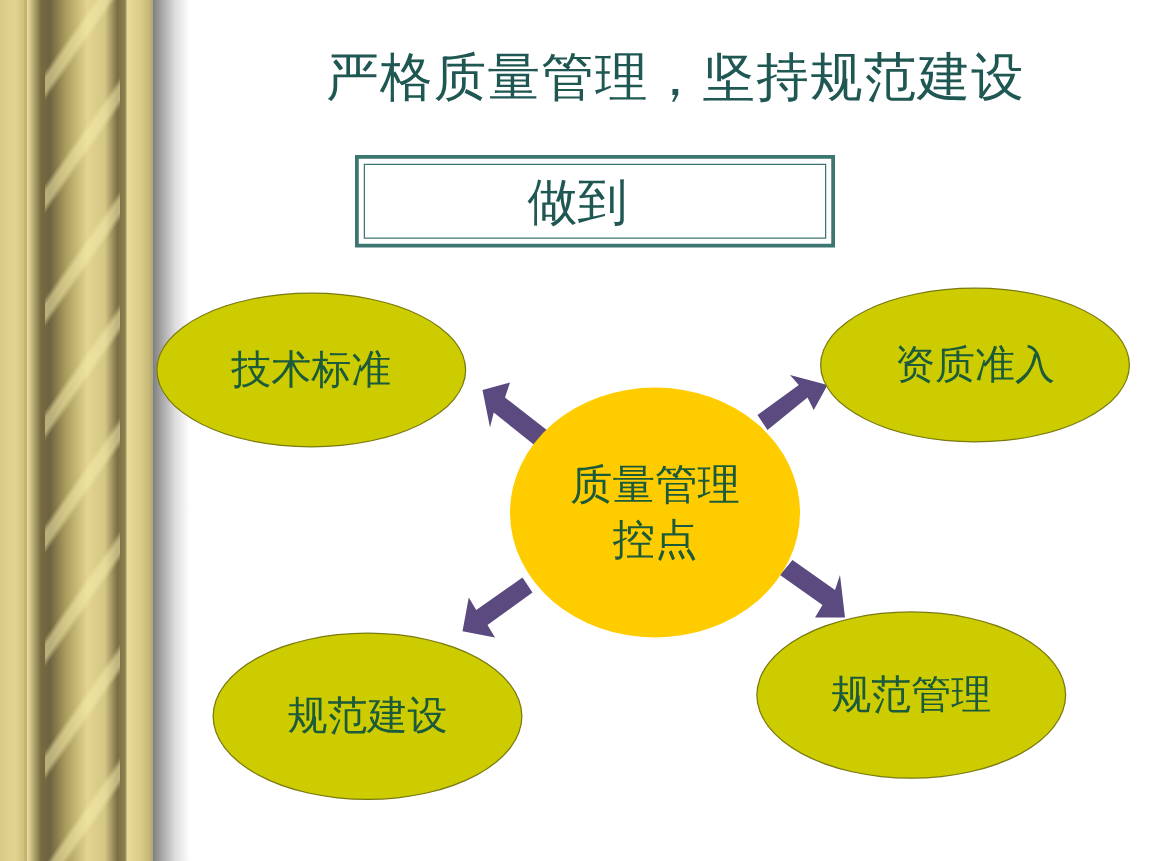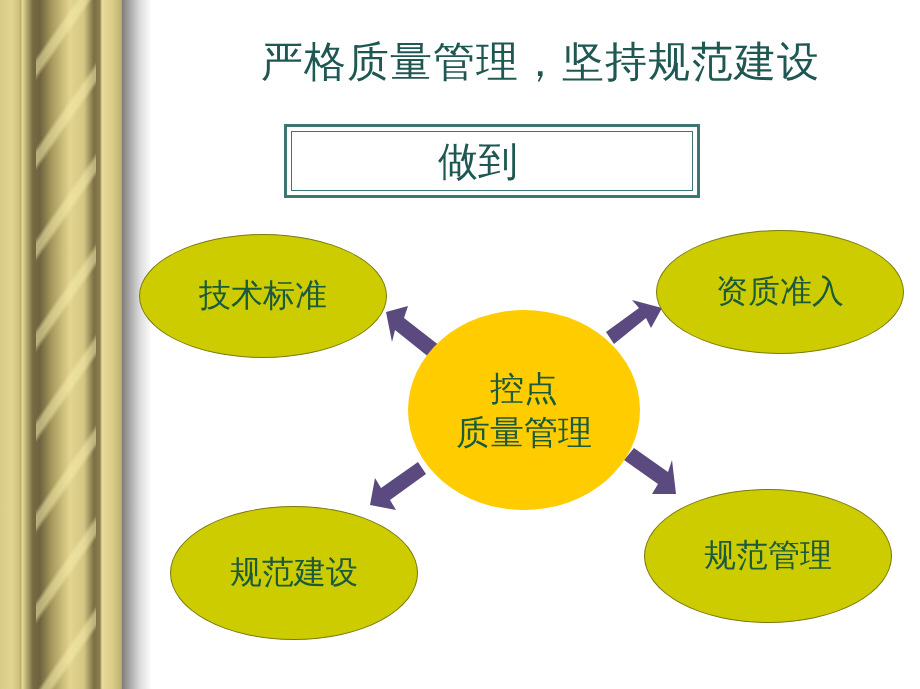--- a/index.html
+++ b/index.html
@@ -4,21 +4,21 @@
 <style>
   html,body{margin:0;padding:0;}
   body{width:920px;height:689px;position:relative;overflow:hidden;background:#ffffff;font-family:"DejaVu Serif","Liberation Serif",serif;}
   .pillar{position:absolute;left:0;top:0;width:122px;height:689px;
     background:linear-gradient(90deg,#d8cb85 0px,#e2d592 12px,#cfc17c 19px,#b9ab68 21px,#e8dc9a 22px,#756a40 33px,#6e6340 40px,#a89a5c 52px,#e3d58f 70px,#d4c684 84px,#7a6e44 94px,#8c8050 100px,#e8dc99 102px,#dccd88 112px,#c3b574 120px,#b0a366 122px);}
   .stripes{position:absolute;left:36px;top:0;width:60px;height:689px;
     background:repeating-linear-gradient(-55deg,rgba(0,0,0,0) 0px,rgba(0,0,0,0) 34px,rgba(245,235,170,0.55) 38px,rgba(245,235,170,0.55) 44px,rgba(0,0,0,0) 48px,rgba(0,0,0,0) 52px);}
   .shadow{position:absolute;left:122px;top:0;width:30px;height:689px;
     background:linear-gradient(90deg,#7d7d7d 0px,#a9a9a9 8px,#dcdcdc 18px,#ffffff 30px);}
   .title{position:absolute;left:200px;top:34px;width:620px;text-align:right;color:#1f5752;font-size:42px;letter-spacing:1px;}
-  .subbox{position:absolute;left:284px;top:124px;width:416px;height:74px;border:3px solid #3c7671;box-sizing:border-box;padding-left:42px;}
+  .subbox{position:absolute;left:284px;top:124px;width:384px;height:74px;border:3px solid #3c7671;box-sizing:border-box;padding-left:42px;}
   .subbox-inner{position:absolute;left:4px;top:4px;right:4px;bottom:4px;border:1.5px solid #3c7671;display:flex;align-items:center;justify-content:center;color:#1f5752;font-size:40px;}
   .subbox-inner .plain{margin-right:28px;}
   .subbox-inner .bold{font-weight:bold;}
   .ellipse{position:absolute;background:#cccc00;border:1px solid #7a7a10;border-radius:50%;display:flex;align-items:center;justify-content:center;color:#1b5a3a;font-size:32px;box-sizing:border-box;}
   .center{position:absolute;left:408px;top:310px;width:232px;height:200px;background:#ffcc00;border-radius:50%;display:flex;flex-direction:column;align-items:center;justify-content:center;color:#1b5a3a;font-size:34px;line-height:44px;}
   svg.arrows{position:absolute;left:0;top:0;width:920px;height:689px;pointer-events:none;}
 </style>
 </head>
 <body>
 
@@ -38,29 +38,29 @@
 
   <polygon fill="#5a4a80" points="386,312 408,306 404,318 440,346 430,358 395,330 392,342"></polygon>
 
   <polygon fill="#5a4a80" points="662,308 651,328 646,318 614,344 606,332 639,308 632,300"></polygon>
 
   <polygon fill="#5a4a80" points="370,505 375,478 381,488 418,462 426,474 390,500 396,510"></polygon>
 
   <polygon fill="#5a4a80" points="676,494 652,494 658,484 624,460 634,448 668,472 672,460"></polygon>
 </svg>
 
-<div class="ellipse" style="left:139px;top:234px;width:248px;height:124px;">
+<div class="ellipse" style="left:125px;top:234px;width:248px;height:124px;">
   <span>技术标准</span>
 </div>
 <div class="ellipse" style="left:656px;top:230px;width:248px;height:124px;">
   <span>资质准入</span>
 </div>
 <div class="ellipse" style="left:170px;top:506px;width:248px;height:134px;font-family:Liberation Serif, serif;">
   <span>规范建设</span>
 </div>
-<div class="ellipse" style="left:644px;top:489px;width:248px;height:134px;justify-content:center;">
+<div class="ellipse" style="left:605px;top:489px;width:248px;height:134px;justify-content:center;">
   <span>规范管理</span>
 </div>
 
 <div class="center">
+  <span>质量管理</span>
   <span>控点</span>
-  <span>质量管理</span>
 </div>
 
 </body></html>

